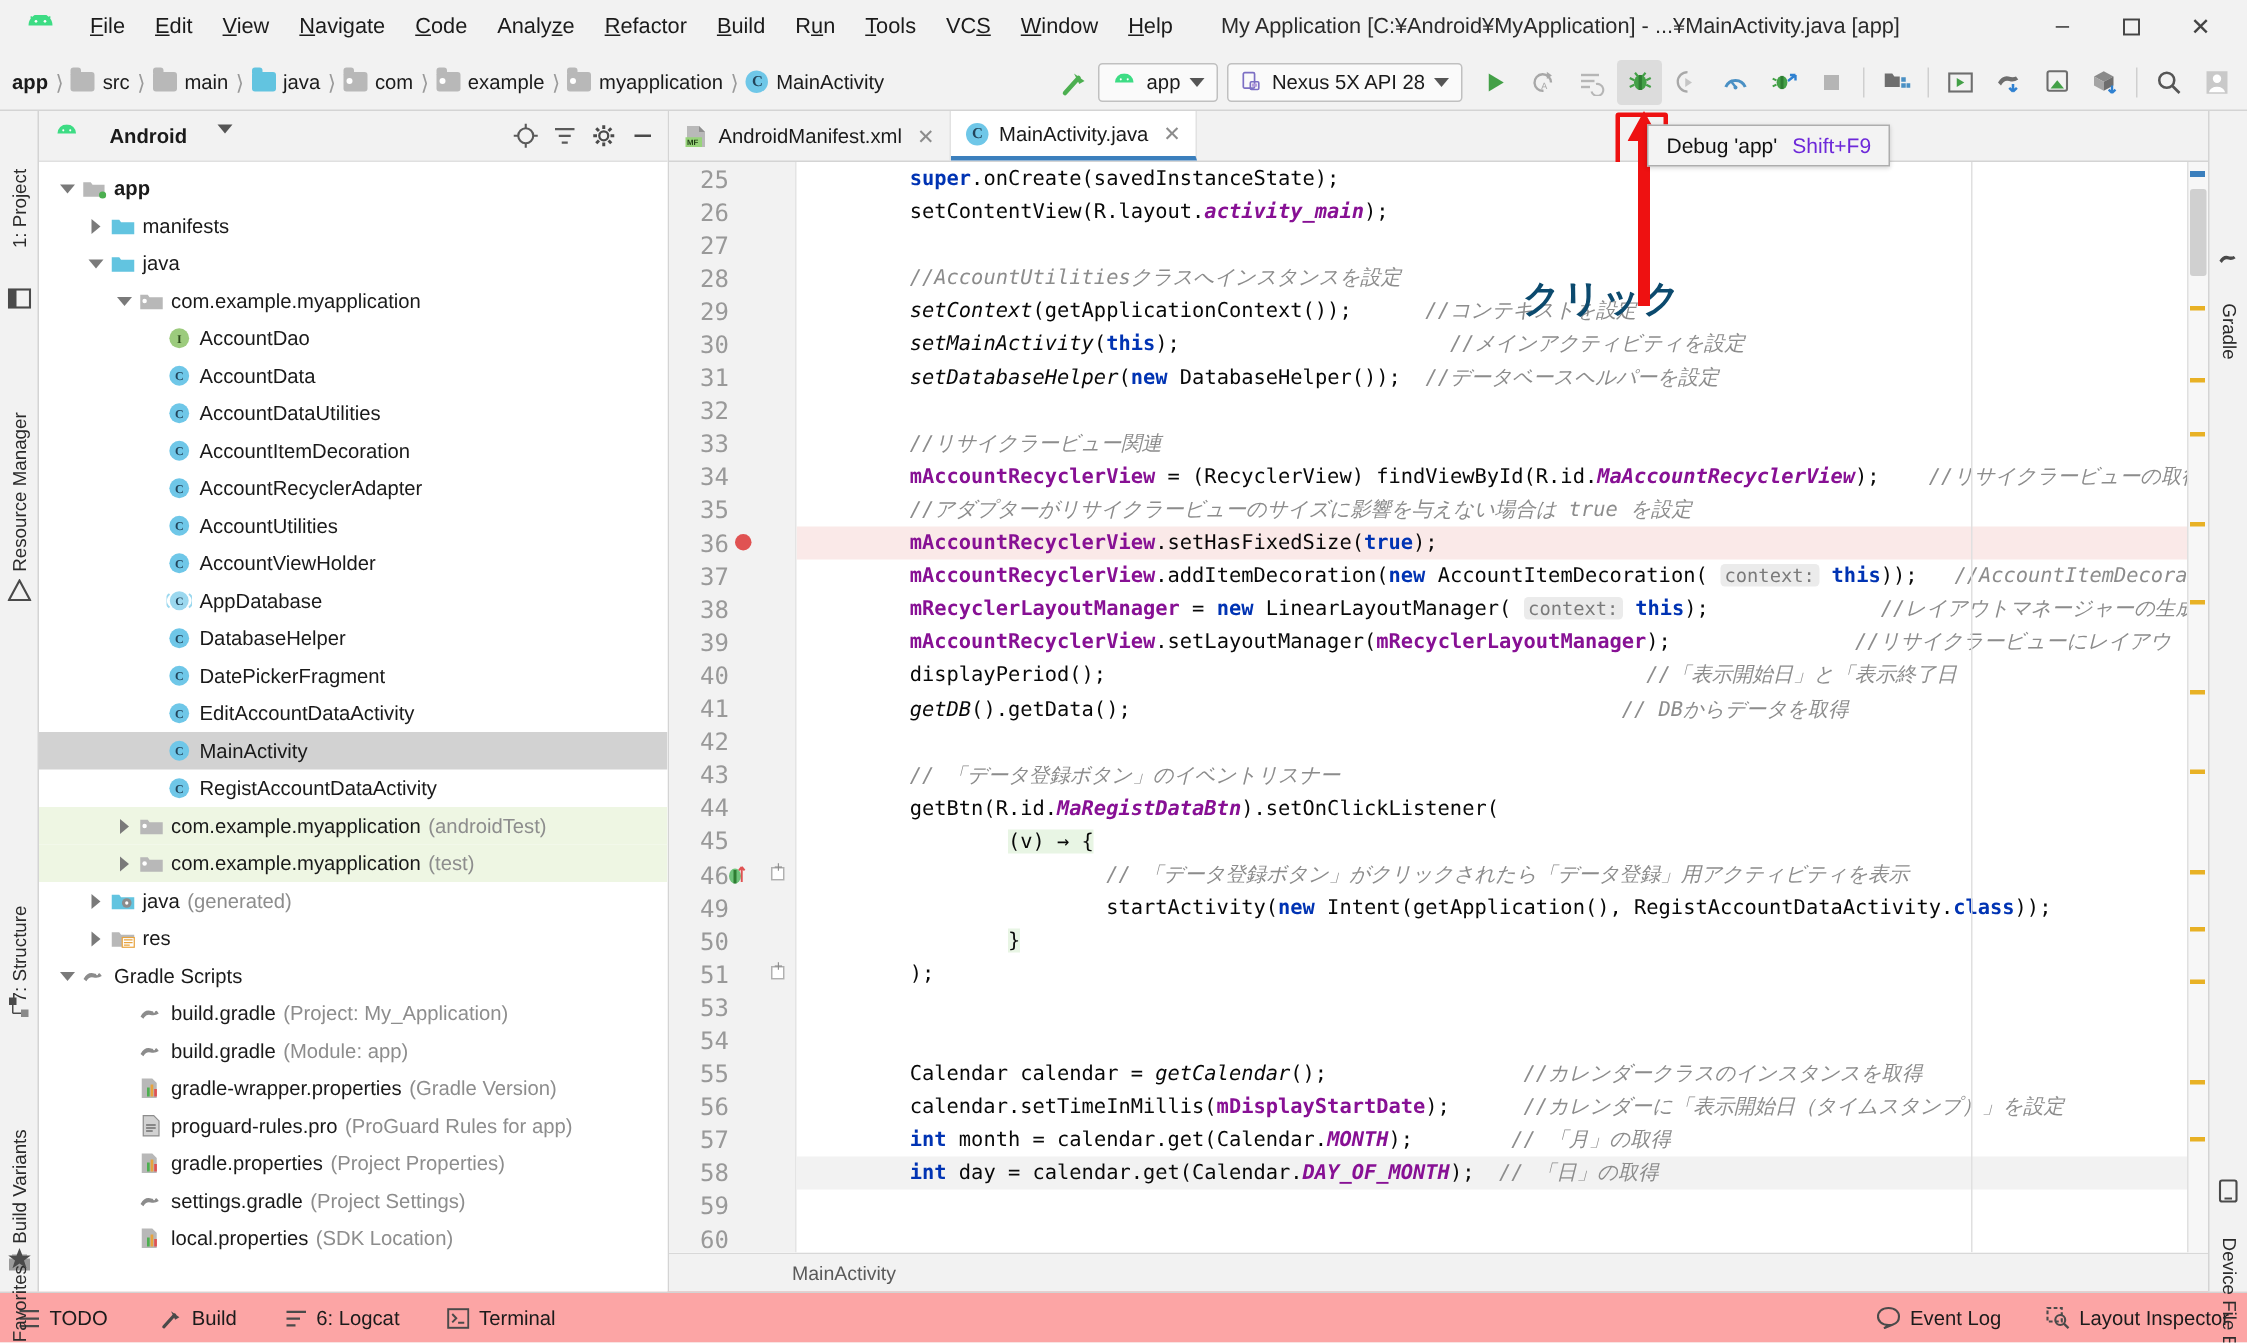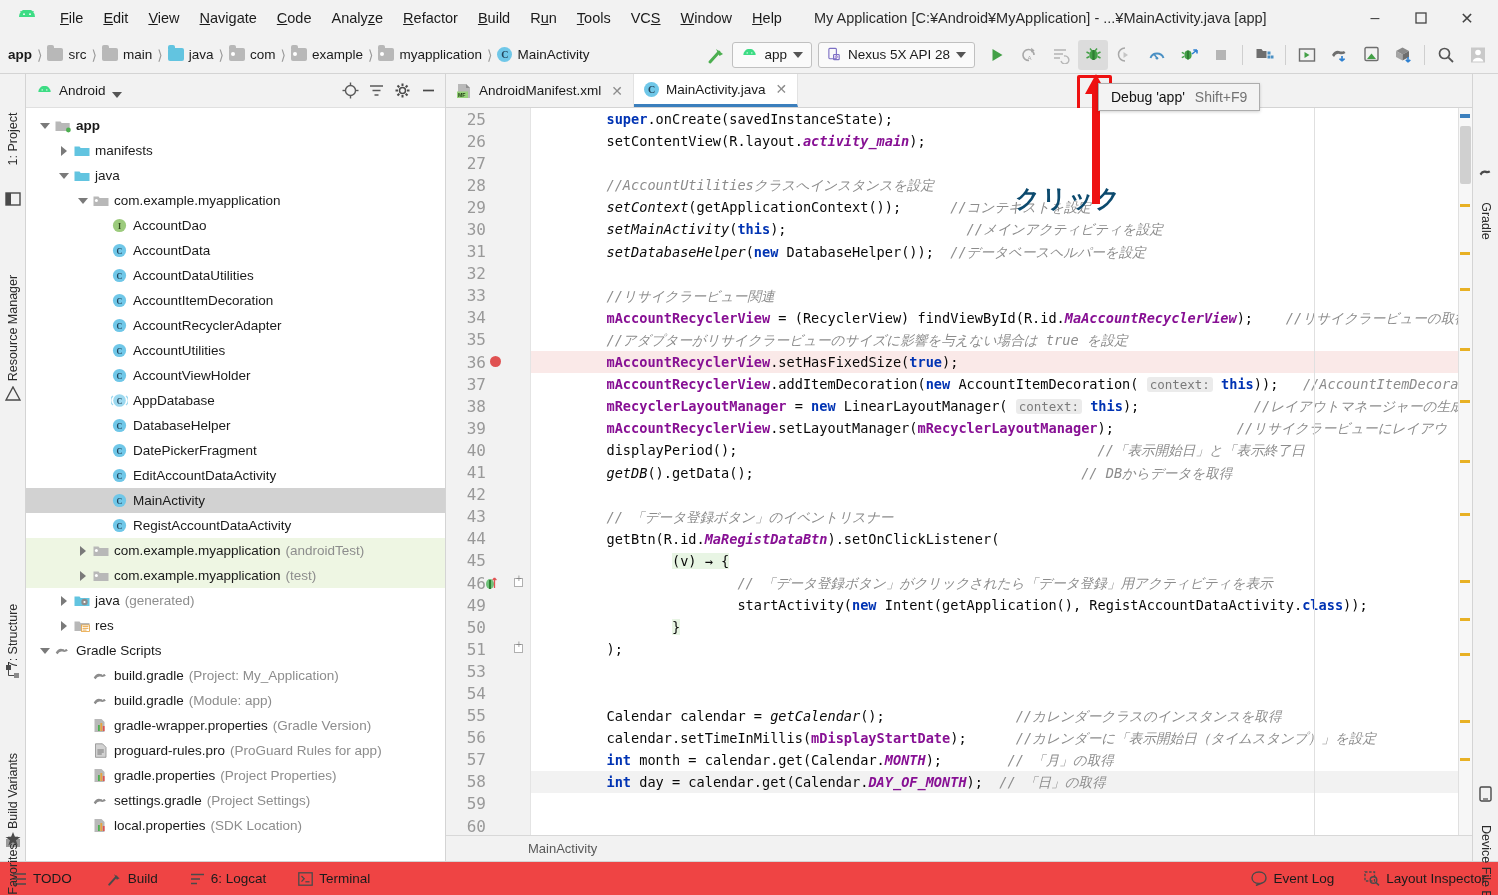--- a/index.html
+++ b/index.html
@@ -64,41 +64,41 @@
   .tbsep { width:1px; height:20px; background:#cfcfcf; margin:0 5px; }
 
   .redbox { position:absolute; left:1077px; top:39px; width:35px; height:36px; border:3px solid #ee1111; border-radius:2px; pointer-events:none; }
 
   
   .tooltip {
     position:absolute; left:1098px; top:83px; background:#f3f3f3; border:1px solid #adadad;
     padding:5px 12px; font-size:14px; color:#111; white-space:nowrap; z-index:40;
     box-shadow:0 1px 3px rgba(0,0,0,.18);
   }
-  .tooltip .sc { color:#737373; margin-left:10px; }
+  .tooltip .sc { color:#6d28d9; margin-left:10px; }
   .arrow-ann { position:absolute; left:1085px; top:74px; width:22px; height:130px; z-index:39; }
 
   
   .body { flex:1 1 auto; display:flex; min-height:0; }
 
   
   .vstrip { width:26px; background:#f2f2f2; border-right:1px solid #d4d4d4; position:relative; flex:0 0 26px; }
   .vstrip.right { border-right:none; border-left:1px solid #d4d4d4; }
   .vlabel {
     position:absolute; left:50%; transform-origin:center; white-space:nowrap; font-size:12.5px; color:#2b2b2b;
     display:flex; align-items:center; gap:5px;
   }
   .vlabel.down { transform:translateX(-50%) rotate(90deg); }
   .vlabel.up { transform:translateX(-50%) rotate(-90deg); }
   .vicon { position:absolute; left:5px; width:16px; height:16px; }
 
   
   .project-panel { width:420px; flex:0 0 420px; display:flex; flex-direction:column; background:#fff; border-right:1px solid #d4d4d4; }
   .pp-header { height:34px; flex:0 0 34px; display:flex; align-items:center; background:#f2f2f2; border-bottom:1px solid #e0e0e0; padding:0 6px; }
-  .pp-title { display:flex; align-items:flex-end; gap:6px; font-size:13.5px; margin-left:4px; }
+  .pp-title { display:flex; align-items:flex-start; gap:20px; font-size:13.5px; margin-left:4px;font-weight:bold; }
   .pp-actions { margin-left:auto; display:flex; align-items:center; gap:4px; }
   .pp-act { width:22px; height:22px; display:flex; align-items:center; justify-content:center; }
 
   .tree { flex:1 1 auto; overflow:hidden; padding-top:5px; background:#fff; position:relative; }
   .trow { height:25px; display:flex; align-items:center; font-size:13.5px; white-space:nowrap; color:#1a1a1a; }
   .trow.sel { background:#d2d2d2; }
   .trow.testgrp { background:#eef6e3; }
   .twist { width:14px; height:14px; margin-right:2px; display:flex; align-items:center; justify-content:center; flex:0 0 14px;}
   .tri-d { width:0;height:0;border-left:5px solid transparent;border-right:5px solid transparent;border-top:6px solid #7a7a7a; }
   .tri-r { width:0;height:0;border-top:5px solid transparent;border-bottom:5px solid transparent;border-left:6px solid #7a7a7a; }
@@ -142,21 +142,21 @@
   .mk { position:absolute; right:2px; width:10px; height:3px; background:#e8b125; }
   .mk.blue { background:#3b7fbd; height:4px; }
   .scrollthumb { position:absolute; right:1px; top:18px; width:11px; height:58px; background:#d0d0d0; border-radius:2px; }
 
   .vline { position:absolute; top:0; bottom:0; width:1px; background:#e0e0e0; }
 
   
   .editor-status { height:26px; flex:0 0 26px; background:#f2f2f2; border-top:1px solid #d8d8d8; display:flex; align-items:center; padding-left:82px; font-size:13px; color:#5a5a5a; }
 
   
-  .statusbar { height:34px; flex:0 0 34px; background:#ef4444; border-top:1px solid #d4d4d4; display:flex; align-items:center; padding:16px 12px; }
+  .statusbar { height:34px; flex:0 0 34px; background:#fca5a5; border-top:1px solid #d4d4d4; display:flex; align-items:center; padding:16px 12px; }
   .sb-item { display:flex; align-items:center; gap:6px; font-size:13.5px; margin-right:26px; color:#1b1b1b; }
   .sb-right { margin-left:auto; display:flex; align-items:center; }
   .sb-right .sb-item { margin-right:0; margin-left:30px; }
   svg { display:block; }
 </style>
 </head>
 <body>
 
 <div id="app">
 

